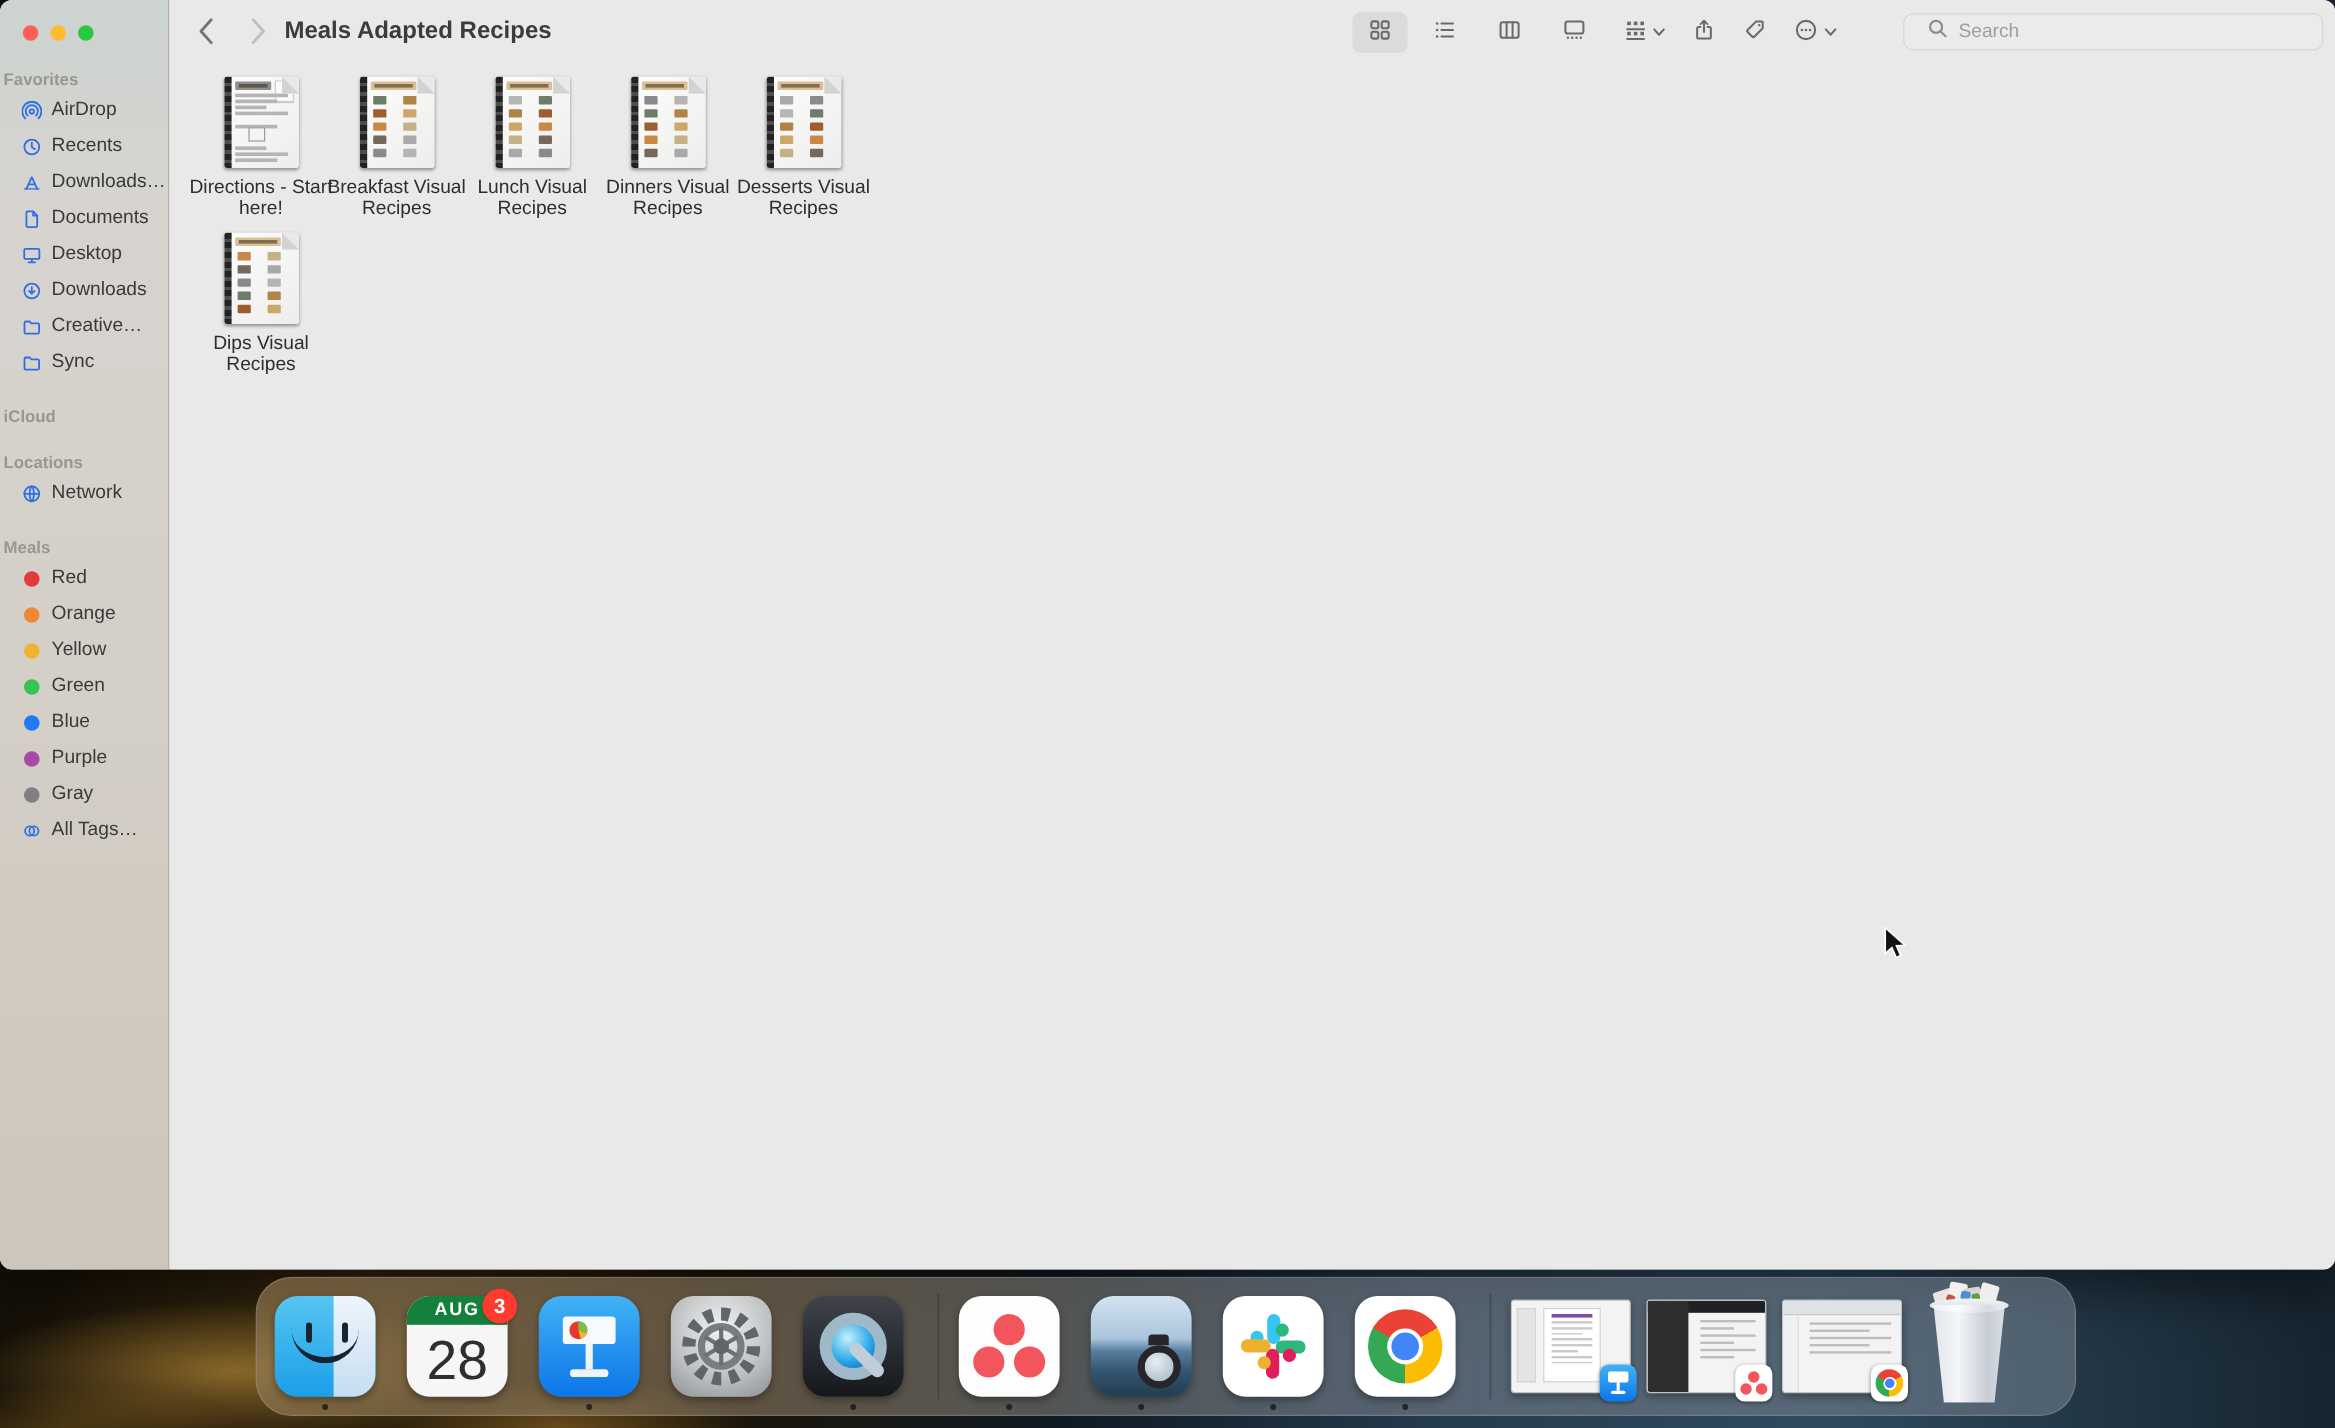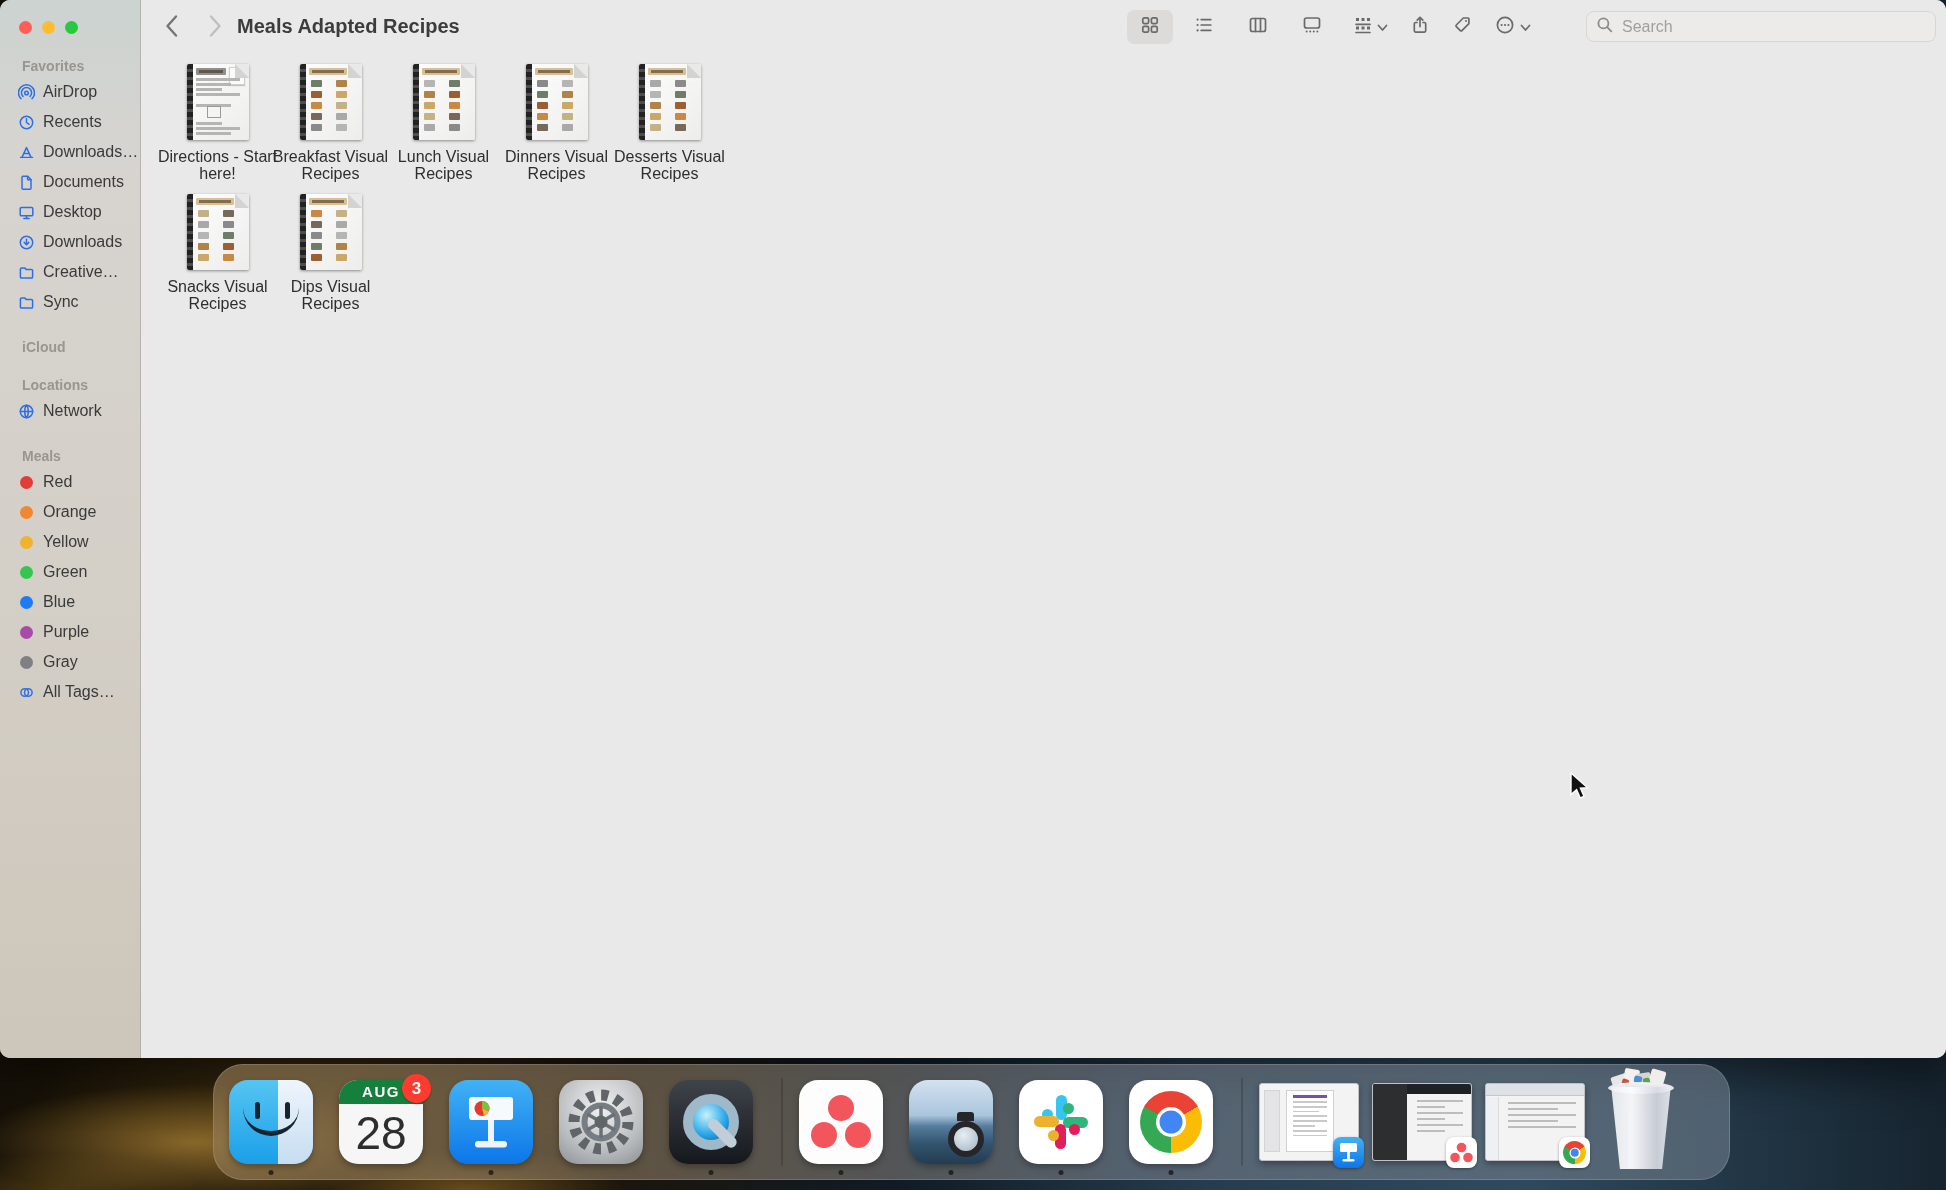--- a/index.html
+++ b/index.html
@@ -16,40 +16,40 @@
       linear-gradient(90deg,#151007 0%,#2b1f0a 15%,#1d150a 30%,#101b25 46%,#273c4e 62%,#2f4a5e 78%,#16242f 100%);}
   
   .window{position:absolute;left:0;top:0;width:1946px;height:1058px;border-radius:10px;
     overflow:hidden;box-shadow:0 18px 45px rgba(0,0,0,.5);background:#e9e9e9;}
   .sidebar{position:absolute;left:0;top:0;bottom:0;width:141px;
     background:linear-gradient(180deg,#ccd3d0 0%,#d7d4d0 16%,#d4cfc7 55%,#cdc6ba 100%);
     border-right:1px solid rgba(160,155,148,.55);padding-top:58px;overflow:hidden;}
   .traffic{position:absolute;top:21px;left:19px;display:flex;gap:10px;}
   .tl{width:13px;height:13px;border-radius:50%;}
   .tl.close{background:#ff5f57}.tl.min{background:#febc2e}.tl.max{background:#28c840}
-  .sb-head{margin:22px 0 3px;padding-left:22px;font-size:14px;font-weight:700;color:#999690;}
+  .sb-head{margin:22px 0 3px;padding-left:3px;font-size:14px;font-weight:700;color:#999690;}
   .sb-section:first-child .sb-head{margin-top:0;}
   .sb-item{height:30px;display:flex;align-items:center;gap:8px;padding-left:17px;
     font-size:16px;color:#3a3a3a;cursor:default;white-space:nowrap;}
   .sb-ic{width:18px;height:18px;display:flex;align-items:center;justify-content:center;flex:none;}
   .sb-ic svg{display:block;}
   .dot13{width:13px;height:13px;border-radius:50%;display:block;}
   
   .content{position:absolute;left:142px;top:0;right:0;bottom:0;background:#e9e9e9;}
   .toolbar{position:absolute;left:0;right:0;top:0;height:54px;}
   .nav{position:absolute;left:18px;top:13px;display:flex;gap:22px;align-items:center;}
   .navbtn{width:22px;height:26px;display:flex;align-items:center;justify-content:center;}
   .win-title{position:absolute;left:95px;top:15px;font-size:20px;font-weight:700;color:#3c3c3c;}
   .views{position:absolute;left:985px;top:10px;display:flex;gap:8px;align-items:center;}
   .tbtn{width:46px;height:34px;border-radius:7px;display:flex;align-items:center;justify-content:center;}
   .tbtn.sel{background:#dcdbda;}
   .actions{position:absolute;left:1205px;top:10px;display:flex;gap:10px;align-items:center;}
   .abtn{height:34px;padding:0 6px;border-radius:7px;display:flex;align-items:center;gap:4px;}
   .search{position:absolute;right:10px;top:11px;width:350px;height:31px;border:1px solid #d7d6d4;
-    border-radius:8px;background:#ecebea;display:flex;align-items:center;padding:0 9px;gap:6px;}
+    border-radius:8px;background:#ecebea;display:flex;align-items:center;padding:0 19px;gap:6px;}
   .search-input{border:none;outline:none;background:transparent;font-size:16px;color:#3a3a3a;
     width:100%;font-family:"Liberation Sans",sans-serif;}
   .search-input::placeholder{color:#9f9f9f;}
   
   .files{position:absolute;left:19px;top:64px;display:grid;grid-template-columns:repeat(5,113px);row-gap:12px;}
   .file{width:113px;display:flex;flex-direction:column;align-items:center;}
   .thumb{width:62px;height:76px;background:linear-gradient(135deg,#fdfdfd,#ededec);border-radius:2px;
     position:relative;box-shadow:0 1px 3px rgba(0,0,0,.4);}
   .spine{position:absolute;left:0;top:0;bottom:0;width:6px;border-radius:2px 0 0 2px;
     background:repeating-linear-gradient(180deg,#222 0 5px,#4d4d4d 5px 8px);}
@@ -495,40 +495,20 @@
                 <span style="background:#b08448"></span>
                 <span style="background:#9c5f32"></span>
                 <span style="background:#cba76a"></span>
                 <span style="background:#c98945"></span>
                 <span style="background:#c4b287"></span>
                 <span style="background:#76685a"></span>
               </div>
               <div class="fold"></div>
             </div>
             <div class="fname">Desserts Visual Recipes</div>
-          </div>
-          <div class="file">
-            <div class="thumb">
-              <div class="spine"></div>
-              <div class="thead"></div>
-              <div class="tgrid">
-                <span style="background:#c4b287"></span>
-                <span style="background:#76685a"></span>
-                <span style="background:#a9a9a9"></span>
-                <span style="background:#8a8a8a"></span>
-                <span style="background:#b5b5b3"></span>
-                <span style="background:#6e7d6a"></span>
-                <span style="background:#b08448"></span>
-                <span style="background:#9c5f32"></span>
-                <span style="background:#cba76a"></span>
-                <span style="background:#c98945"></span>
-              </div>
-              <div class="fold"></div>
-            </div>
-            <div class="fname">Snacks Visual Recipes</div>
           </div>
           <div class="file">
             <div class="thumb">
               <div class="spine"></div>
               <div class="thead"></div>
               <div class="tgrid">
                 <span style="background:#c98945"></span>
                 <span style="background:#c4b287"></span>
                 <span style="background:#76685a"></span>
                 <span style="background:#a9a9a9"></span>

